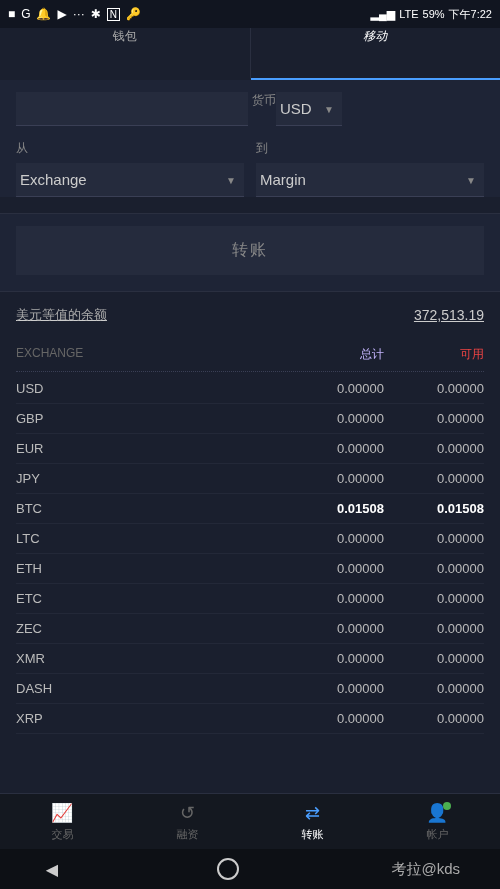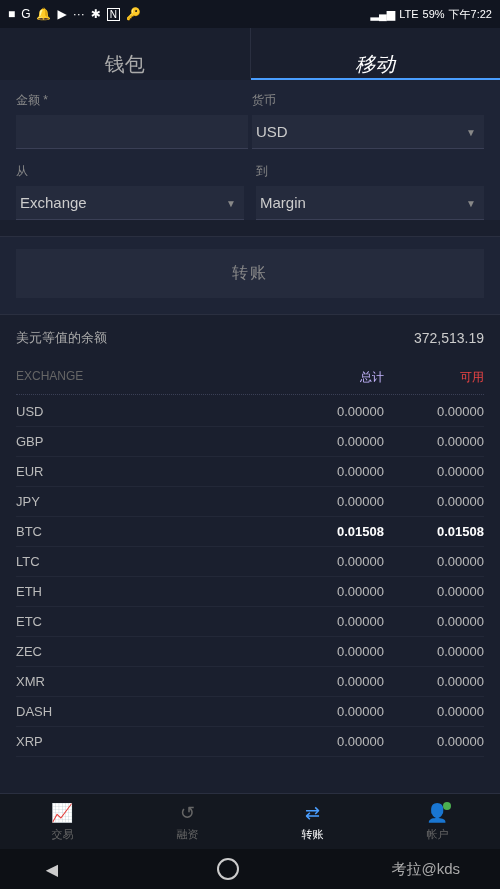--- a/index.html
+++ b/index.html
@@ -31,23 +31,23 @@
     
     .top-tabs {
       display: flex;
       width: 100%;
       height: 52px;
       background: #1a1f2e;
     }
     .top-tab {
       flex: 1;
       display: flex;
-      align-items: flex-end;
+      align-items: flex-start;
       justify-content: center;
-      font-size: 20px;
+      font-size: 12px;
       color: #aaa;
       cursor: pointer;
       border-bottom: 2px solid transparent;
     }
     .top-tab.active {
       color: #fff;
       border-bottom: 2px solid #4a9eff;
       font-style: italic;
     }
     .top-tab:first-child {
@@ -116,21 +116,21 @@
       margin-bottom: 14px;
     }
     .amount-group {
       flex: 1;
       display: flex;
       flex-direction: column;
     }
     .currency-group-right {
       flex: 1;
       display: flex;
-      flex-direction: column;
+      flex-direction: row;
       margin-left: 4px;
     }
 
     
     .from-to-row {
       display: flex;
       gap: 12px;
       margin-bottom: 16px;
     }
 
@@ -153,20 +153,21 @@
     }
 
     
     .balance-section {
       background: #1a1f2e;
       padding: 14px 16px;
       display: flex;
       justify-content: space-between;
       align-items: center;
       border-top: 1px solid #2a2f40;
+      text-decoration: underline;
     }
     .balance-label {
       color: #aaa;
       font-size: 13px;
     }
     .balance-value {
       color: #ccc;
       font-size: 14px;
     }
 
@@ -311,21 +312,20 @@
     </div>
     <div class="top-tab active">
       <span>移动</span>
     </div>
   </div>
 
   <div class="form-section">
 
     <div class="amount-currency-row">
       <div class="amount-group">
-        <label class="form-label">金额 *</label>
         <input class="form-input" type="text" value="" style="">
       </div>
       <div class="currency-group-right">
         <label class="form-label">货币</label>
         <div class="select-wrapper">
           <select class="select-field">
             <option>USD</option>
           </select>
         </div>
       </div>

